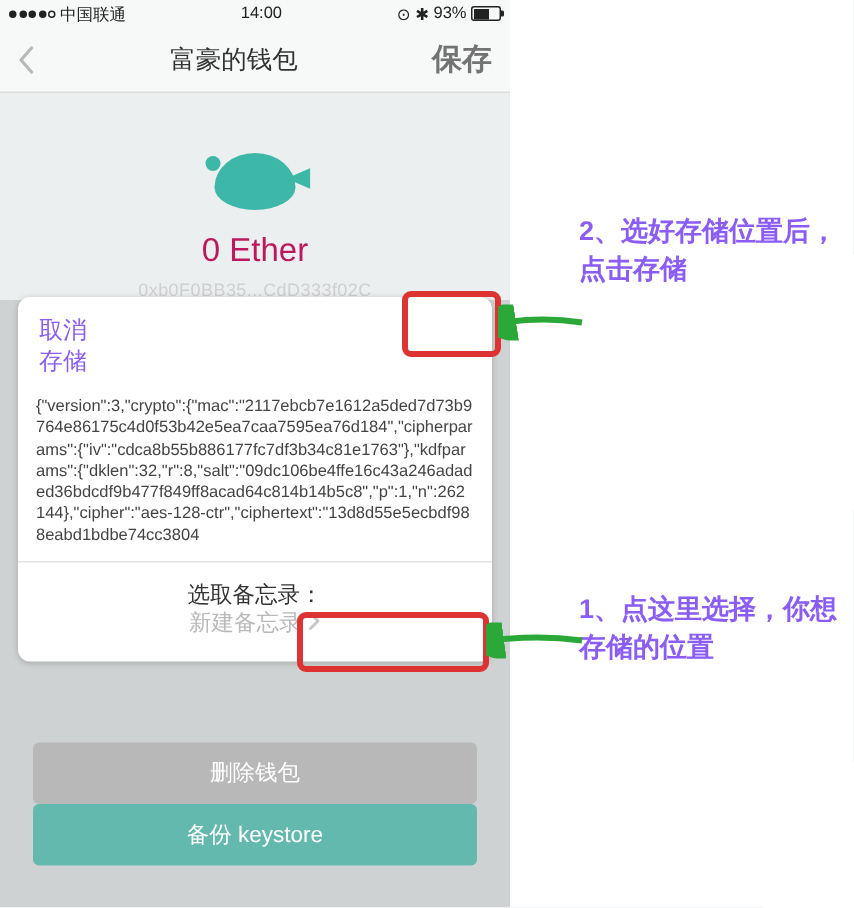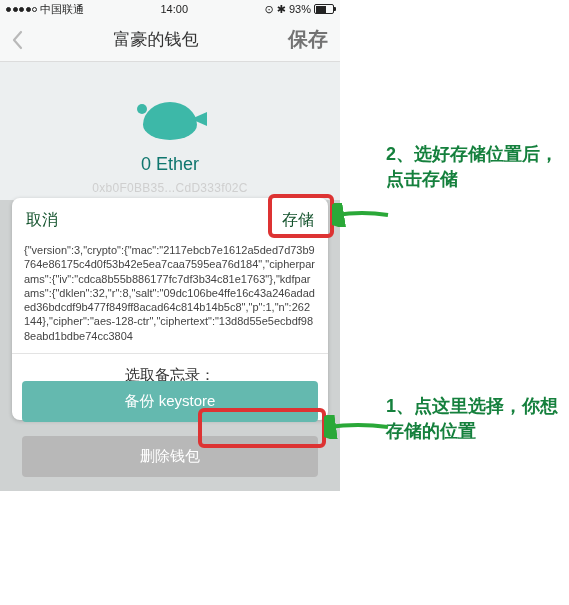--- a/index.html
+++ b/index.html
@@ -1,18 +1,18 @@
 <!DOCTYPE html>
 <html><head>
 <meta charset="utf-8">
 <style>
   * { box-sizing: border-box; margin: 0; padding: 0; }
   body { font-family: -apple-system, "Helvetica Neue", Arial, sans-serif; background: #fff; width: 569px; height: 605px; position: relative; }
 
-  .phone { width: 340px; height: 491px; background: #eceff0; position: relative; overflow: hidden; }
+  .phone { width: 340px; height: 605px; background: #eceff0; position: relative; overflow: hidden; }
 
   .status-bar { height: 18px; background: #f7f8f8; display: flex; align-items: center; justify-content: space-between; padding: 0 6px; font-size: 11px; color: #222; }
   .status-left { display: flex; align-items: center; gap: 3px; }
   .dots { display: flex; gap: 1.5px; }
   .dot { width: 5px; height: 5px; border-radius: 50%; border: 0.8px solid #222; }
   .dot.fill { background: #222; }
   .status-right { display: flex; align-items: center; gap: 3px; }
   .battery { width: 20px; height: 10px; border: 1px solid #222; border-radius: 2px; position: relative; }
   .battery::after { content: ""; position: absolute; right: -3px; top: 2px; width: 2px; height: 4px; background: #222; border-radius: 0 1px 1px 0; }
   .battery-fill { position: absolute; left: 0.5px; top: 0.5px; bottom: 0.5px; width: 57%; background: #222; }
@@ -20,44 +20,44 @@
   .nav { height: 44px; background: #f7f8f8; display: flex; align-items: center; justify-content: space-between; padding: 0 12px; border-bottom: 1px solid #dcdcdc; }
   .back-chev { width: 12px; height: 20px; }
   .back-chev svg { stroke: #b9b9b9; }
   .nav-title { font-size: 17px; color: #333; flex: 1; text-align: center; }
   .nav-save { color: #737373; font-size: 20px; font-weight: bold; }
 
   .wallet-hero { text-align: center; padding-top: 40px; }
   .fish { width: 54px; height: 38px; margin: 0 auto 14px; background: #3db8a8; border-radius: 50% 50% 50% 50% / 60% 60% 40% 40%; position: relative; }
   .fish::before { content: ""; position: absolute; left: -6px; top: 2px; width: 10px; height: 10px; background: #3db8a8; border-radius: 50%; }
   .fish::after { content: ""; position: absolute; right: -10px; top: 10px; width: 16px; height: 14px; background: #3db8a8; clip-path: polygon(0 50%, 100% 0, 100% 100%); }
-  .ether-label { font-size: 18px; color: #0f766e; margin-bottom: 6px; }
+  .ether-label { font-size: 22px; color: #be185d; margin-bottom: 6px; }
   .addr { font-size: 12px; color: #cfcfcf; letter-spacing: 0.3px; }
 
   .dim { position: absolute; inset: 0; top: 200px; background: rgba(0,0,0,0.12); }
 
   .sheet { position: absolute; left: 12px; right: 12px; top: 198px; background: #fff; border-radius: 8px; box-shadow: 0 1px 4px rgba(0,0,0,0.2); }
-  .sheet-head { display: flex; justify-content: space-between; padding: 12px 14px; font-size: 16px; color: #14532d; }
+  .sheet-head { display: flex; justify-content: space-between; padding: 12px 14px; font-size: 16px; color: #8b5cf6; flex-direction: column; }
   .json-blob { padding: 0 12px 10px; font-size: 11px; color: #444; line-height: 1.3; word-break: break-all; }
   .sheet-sep { height: 1px; background: #e3e3e3; }
   .memo-row { display: flex; align-items: center; justify-content: space-between; padding: 12px 14px 16px; font-size: 15px; flex-direction: column; }
   .memo-label { color: #333; }
   .memo-btn { color: #b9b9b9; display: flex; align-items: center; gap: 4px; }
   .chev-r svg { stroke: #c8c8c8; }
 
   .hl { position: absolute; border: 4px solid #d33; border-radius: 6px; }
   .hl.store { left: 268px; top: 194px; width: 66px; height: 44px; }
   .hl.memo { left: 198px; top: 408px; width: 128px; height: 40px; }
 
   .bottom-btns { position: absolute; left: 22px; right: 22px; bottom: 14px; }
   .btn { text-align: center; color: #fff; font-size: 15px; border-radius: 4px; padding: 11px 0; }
   .btn.primary { background: #64b9af; margin-bottom: 14px; }
   .btn.danger { background: #b8b8b8; }
 
-  .note { position: absolute; color: #15803d; font-size: 18px; font-weight: 700; line-height: 1.4; }
+  .note { position: absolute; color: #8b5cf6; font-size: 18px; font-weight: 700; line-height: 1.4; }
   .note.n2 { left: 386px; top: 142px; }
   .note.n1 { left: 386px; top: 394px; }
 
   .arrow { position: absolute; }
   .arrow svg { display: block; }
 </style>
 </head>
 <body>
 
 <div class="phone">
@@ -115,22 +115,22 @@
         <span class="chev-r">
           <svg width="9" height="14" viewBox="0 0 9 14" fill="none">
               <path d="M2 2 L7 7 L2 12" stroke-width="2" stroke-linecap="round" stroke-linejoin="round"></path>
             </svg>
         </span>
       </span>
     </div>
   </div>
 
   <div class="bottom-btns">
+    <div class="btn danger">删除钱包</div>
     <div class="btn primary">备份 keystore</div>
-    <div class="btn danger">删除钱包</div>
   </div>
 </div>
 
 <div class="hl store"></div>
 <div class="hl memo"></div>
 
 <div class="note n2">2、选好存储位置后，点击存储</div>
 <div class="note n1">1、点这里选择，你想存储的位置</div>
 
 <div class="arrow" style="left:332px; top:203px;">

